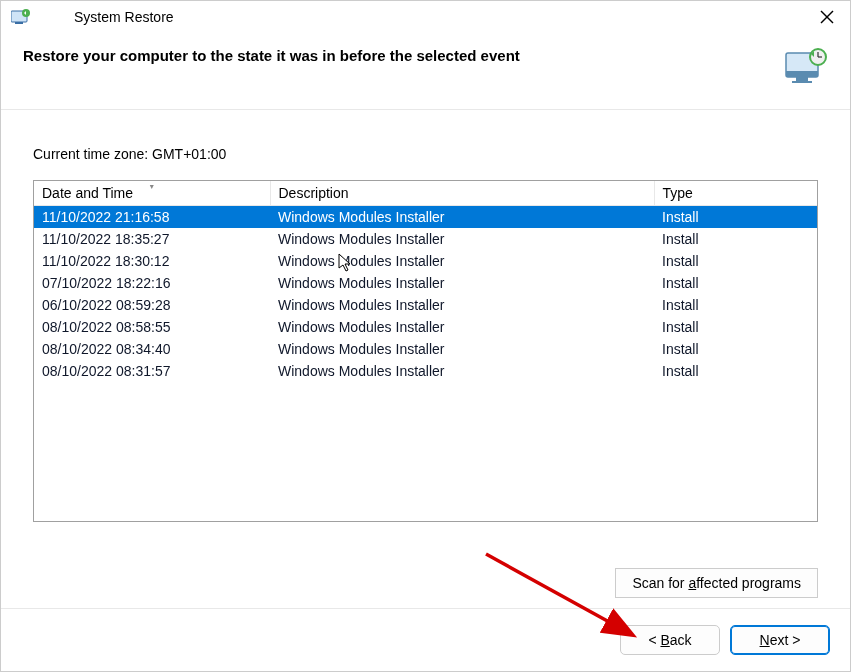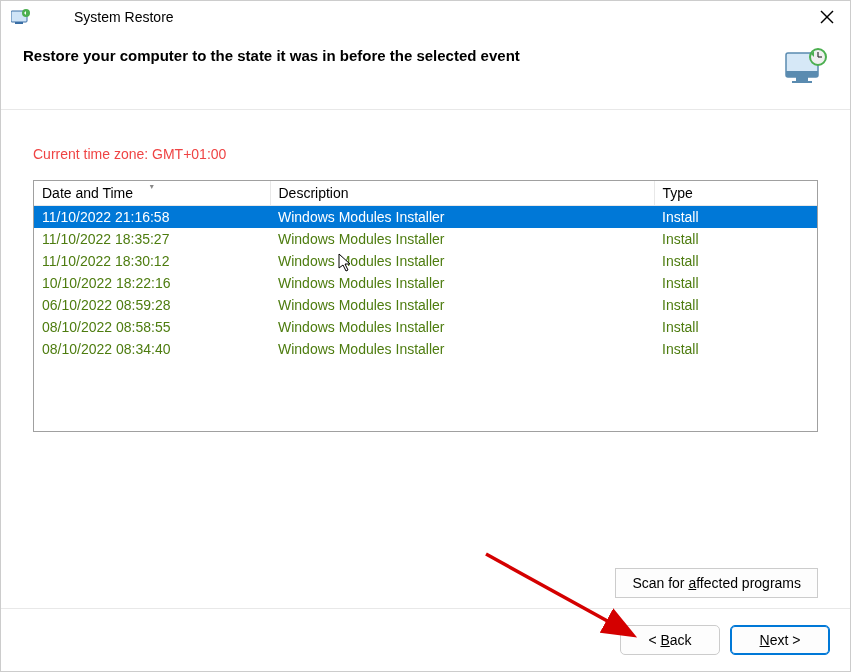--- a/index.html
+++ b/index.html
@@ -6,29 +6,29 @@
     body { background: #fff; width: 851px; height: 672px; position: relative; }
     .window { width: 851px; height: 672px; border: 1px solid #ccc; background: #fff; display: flex; flex-direction: column; }
     .titlebar { display: flex; align-items: center; padding: 4px 8px 4px 10px; height: 32px; gap: 35px; }
     .title-icon { width: 20px; height: 16px; display: inline-flex; align-items: center; justify-content: center; margin-right: 8px; }
     .title-text { font-size: 14px; color: #000; flex: 1; }
     .close-btn { width: 30px; height: 26px; display: flex; align-items: center; justify-content: center; cursor: pointer; }
     .header { padding: 14px 22px 22px 22px; display: flex; align-items: flex-start; justify-content: space-between; border-bottom: 1px solid #e8e8e8; text-align: center; }
     .header-text { font-size: 15px; font-weight: 600; color: #000; }
     .header-icon { width: 44px; height: 40px; }
     .content { padding: 36px 32px 10px 32px; flex: 1; display: flex; flex-direction: column; }
-    .tz-label { font-size: 14px; color: #ef4444; margin-bottom: 18px; }
-    .table-wrap { border: 1px solid #a0a0a0; height: 252px; background: #fff; overflow: hidden; }
+    .tz-label { font-size: 14px; color: #000000; margin-bottom: 18px; }
+    .table-wrap { border: 1px solid #a0a0a0; height: 342px; background: #fff; overflow: hidden; }
     table { width: 100%; border-collapse: collapse; font-size: 14px; }
     thead th { text-align: left; padding: 4px 8px; border-right: 1px solid #e8e8e8; border-bottom: 1px solid #e8e8e8; font-weight: 400; background: #fff; position: relative; cursor: pointer; }
     thead th:last-child { border-right: none; }
     .sort-indicator { position: absolute; top: 1px; left: 50%; transform: translateX(-50%); font-size: 8px; color: #888; }
     tbody td { padding: 2px 8px; height: 22px; }
     tbody tr.selected td { background: #0078d7; color: #fff; }
-    tbody tr:not(.selected) td { color: #4d7c0f; }
+    tbody tr:not(.selected) td { color: #0f172a; }
     .col-date { width: 236px; }
     .col-desc { width: 384px; }
     .col-type { width: auto; margin-top: 25px; }
     .scan-row { display: flex; justify-content: flex-end; padding: 26px 32px 10px 32px; }
     .scan-btn { padding: 6px 16px; font-size: 14px; background: #fdfdfd; border: 1px solid #ccc; border-radius: 0; cursor: pointer; }
     .footer { border-top: 1px solid #e8e8e8; padding: 16px 20px; display: flex; justify-content: flex-end; gap: 10px; position: relative; }
     .footer button { min-width: 100px; padding: 6px 14px; font-size: 14px; background: #fdfdfd; border: 1px solid #ccc; border-radius: 5px; cursor: pointer; }
     .footer button.primary { border: 1px solid #0078d7; box-shadow: inset 0 0 0 1px #0078d7; }
     .arrow { position: absolute; left: 480px; top: -60px; pointer-events: none; }
     .cursor { position: absolute; left: 338px; top: 253px; pointer-events: none; }
@@ -100,36 +100,41 @@
               <td>11/10/2022 18:35:27</td>
               <td>Windows Modules Installer</td>
               <td>Install</td>
             </tr>
             <tr>
               <td>11/10/2022 18:30:12</td>
               <td>Windows Modules Installer</td>
               <td>Install</td>
             </tr>
             <tr>
-              <td>10/10/2022 18:22:16</td>
+              <td>07/10/2022 18:22:16</td>
               <td>Windows Modules Installer</td>
               <td>Install</td>
             </tr>
             <tr>
               <td>06/10/2022 08:59:28</td>
               <td>Windows Modules Installer</td>
               <td>Install</td>
             </tr>
             <tr>
               <td>08/10/2022 08:58:55</td>
               <td>Windows Modules Installer</td>
               <td>Install</td>
             </tr>
             <tr>
               <td>08/10/2022 08:34:40</td>
+              <td>Windows Modules Installer</td>
+              <td>Install</td>
+            </tr>
+            <tr>
+              <td>08/10/2022 08:31:57</td>
               <td>Windows Modules Installer</td>
               <td>Install</td>
             </tr>
             <tr>
               <td>&nbsp;</td>
               <td>&nbsp;</td>
               <td>&nbsp;</td>
             </tr>
             <tr>
               <td>&nbsp;</td>

